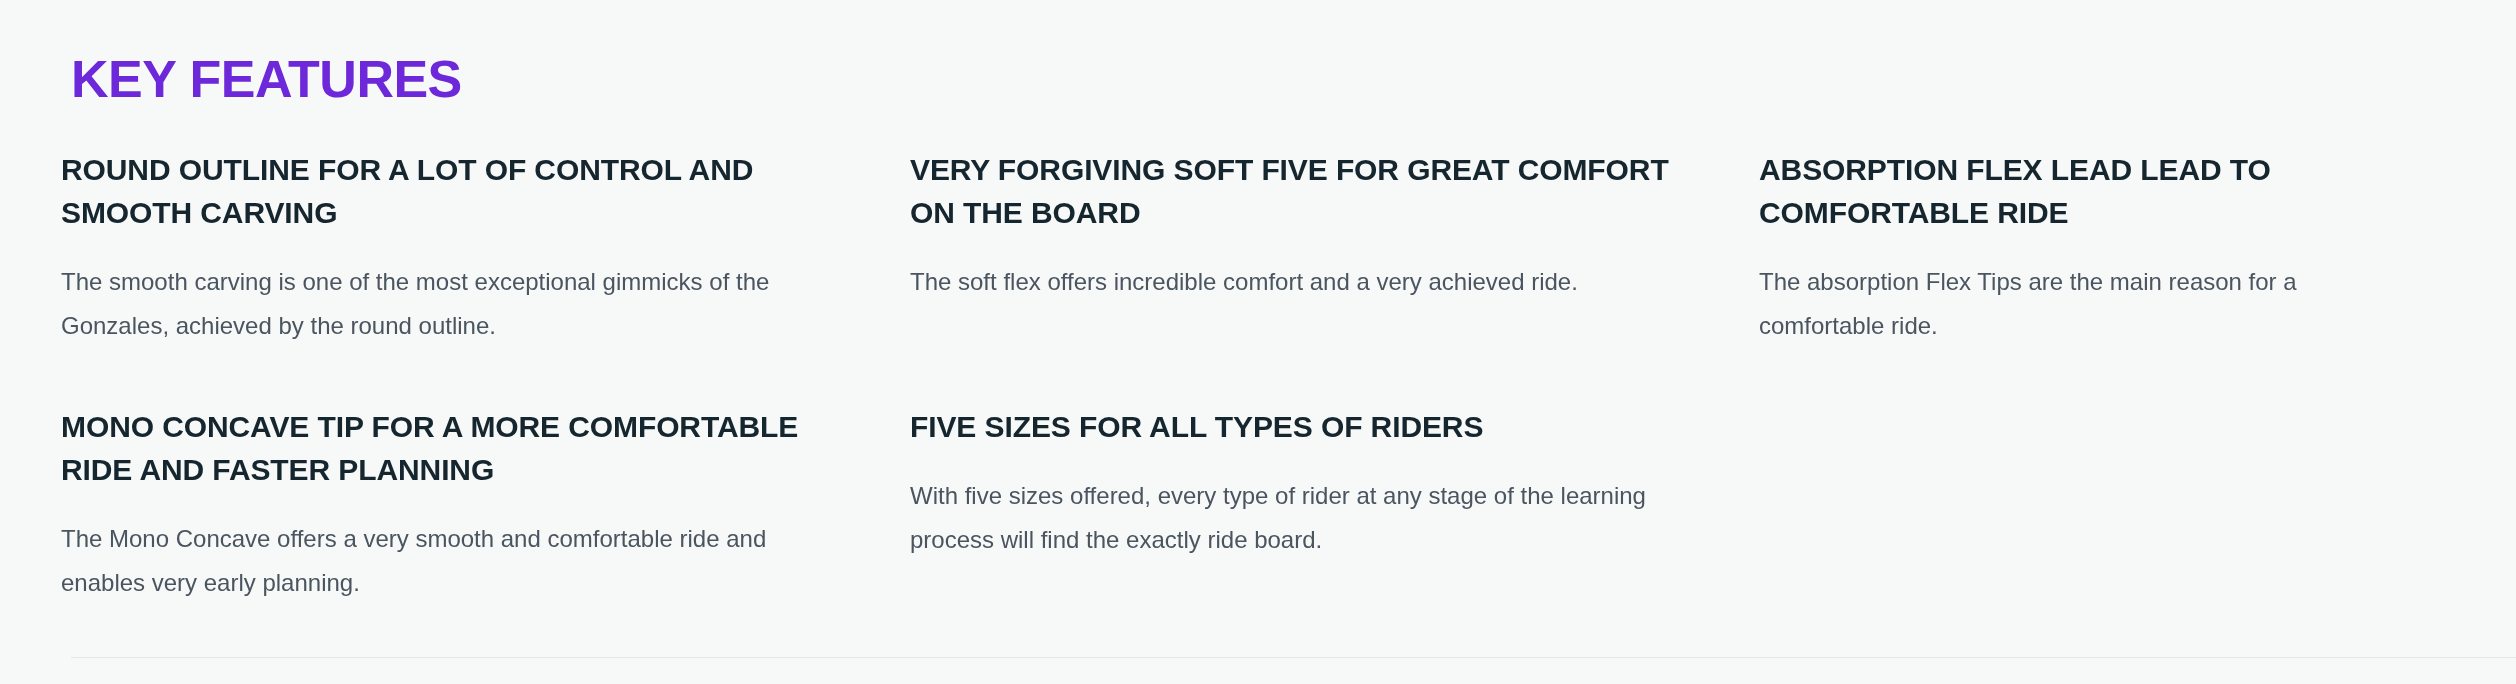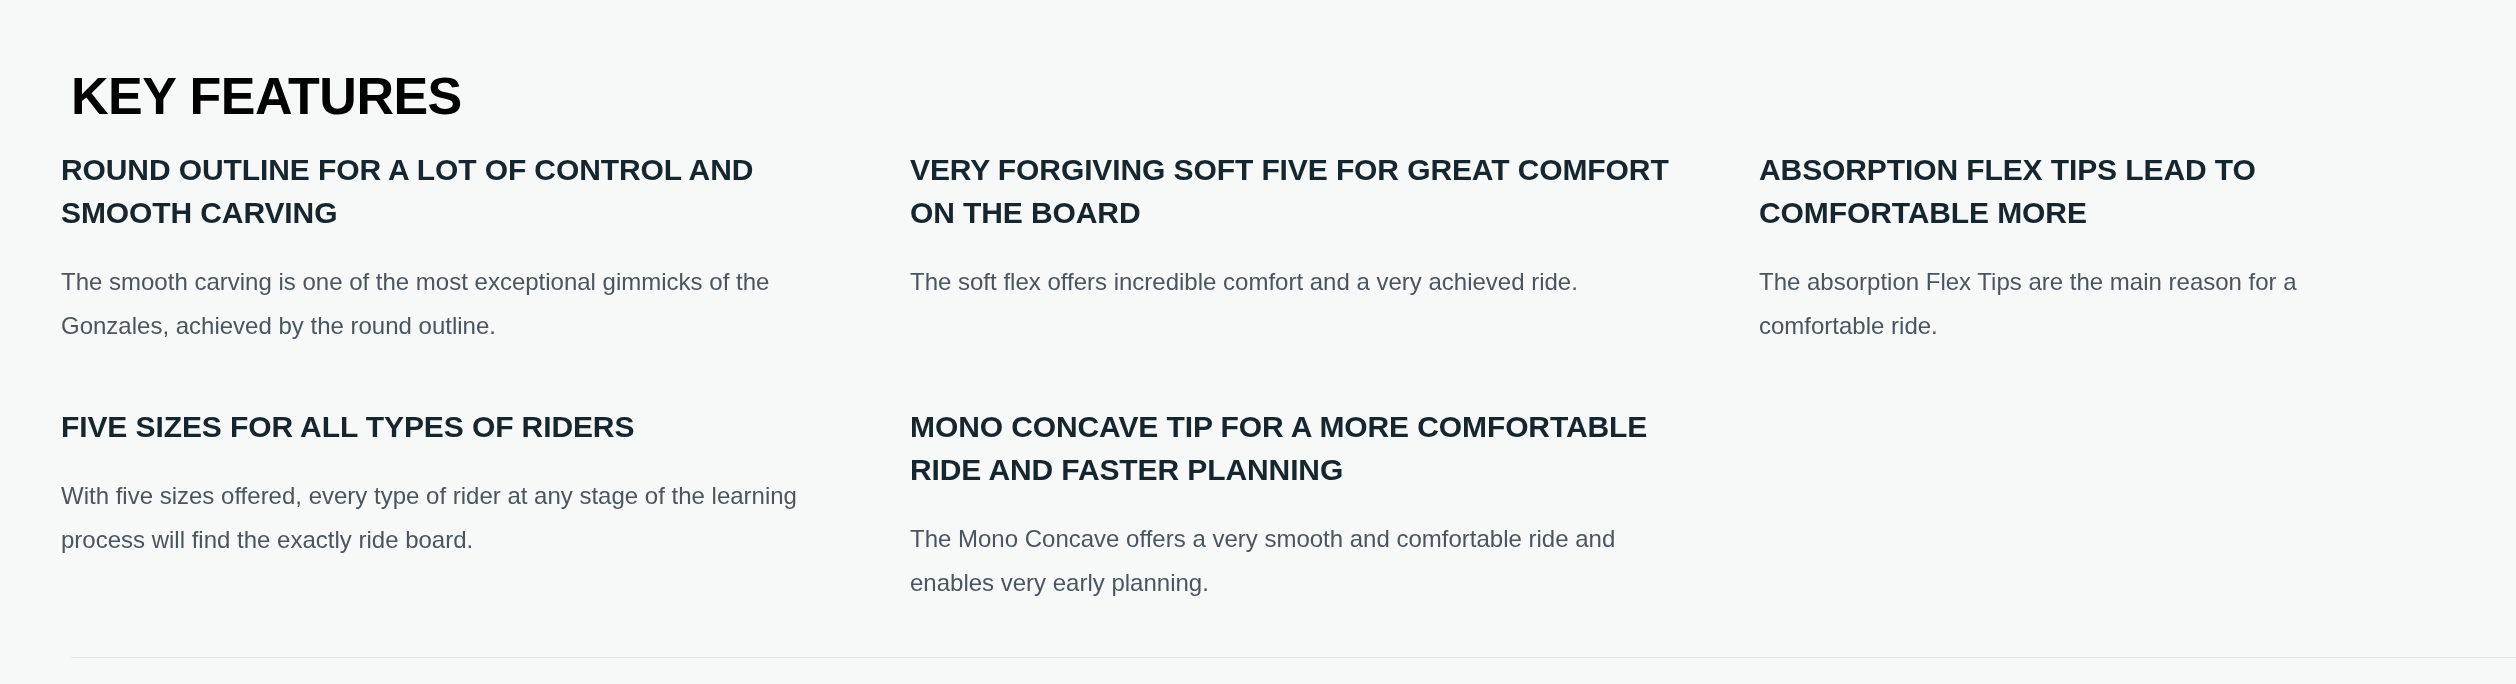--- a/index.html
+++ b/index.html
@@ -18,25 +18,25 @@
     position: relative;
     width: 2516px;
     height: 684px;
     background: #f7f8f8;
     box-sizing: border-box;
   }
 
   .section-title {
     position: absolute;
     left: 71px;
-    top: 22px;
+    top: 5px;
     font-size: 52px;
     font-weight: 700;
     letter-spacing: -0.5px;
-    color: #000000;
+    color: #6d28d9;
     line-height: 62px;
     white-space: nowrap;
   }
 
   .features-grid {
     position: absolute;
     left: 61px;
     top: 148px;
     width: 2374px;
     display: grid;
@@ -105,32 +105,32 @@
       <h3 class="feature-heading">ROUND OUTLINE FOR A LOT OF CONTROL AND SMOOTH CARVING</h3>
       <p class="feature-body">The smooth carving is one of the most exceptional gimmicks of the Gonzales, achieved by the round outline.</p>
     </div>
 
     <div class="feature-cell">
       <h3 class="feature-heading">VERY FORGIVING SOFT FIVE FOR GREAT COMFORT ON THE BOARD</h3>
       <p class="feature-body">The soft flex offers incredible comfort and a very achieved ride.</p>
     </div>
 
     <div class="feature-cell">
-      <h3 class="feature-heading">ABSORPTION FLEX TIPS LEAD TO COMFORTABLE MORE</h3>
+      <h3 class="feature-heading">ABSORPTION FLEX LEAD LEAD TO COMFORTABLE RIDE</h3>
       <p class="feature-body">The absorption Flex Tips are the main reason for a comfortable ride.</p>
+    </div>
+
+    <div class="feature-cell">
+      <h3 class="feature-heading">MONO CONCAVE TIP FOR A MORE COMFORTABLE RIDE AND FASTER PLANNING</h3>
+      <p class="feature-body">The Mono Concave offers a very smooth and comfortable ride and enables very early planning.</p>
     </div>
 
     <div class="feature-cell">
       <h3 class="feature-heading">FIVE SIZES FOR ALL TYPES OF RIDERS</h3>
       <p class="feature-body">With five sizes offered, every type of rider at any stage of the learning process will find the exactly ride board.</p>
-    </div>
-
-    <div class="feature-cell">
-      <h3 class="feature-heading">MONO CONCAVE TIP FOR A MORE COMFORTABLE RIDE AND FASTER PLANNING</h3>
-      <p class="feature-body">The Mono Concave offers a very smooth and comfortable ride and enables very early planning.</p>
     </div>
 
     <div class="feature-cell empty"></div>
 
   </div>
 
   <div class="section-divider"></div>
 
 </div>
 

